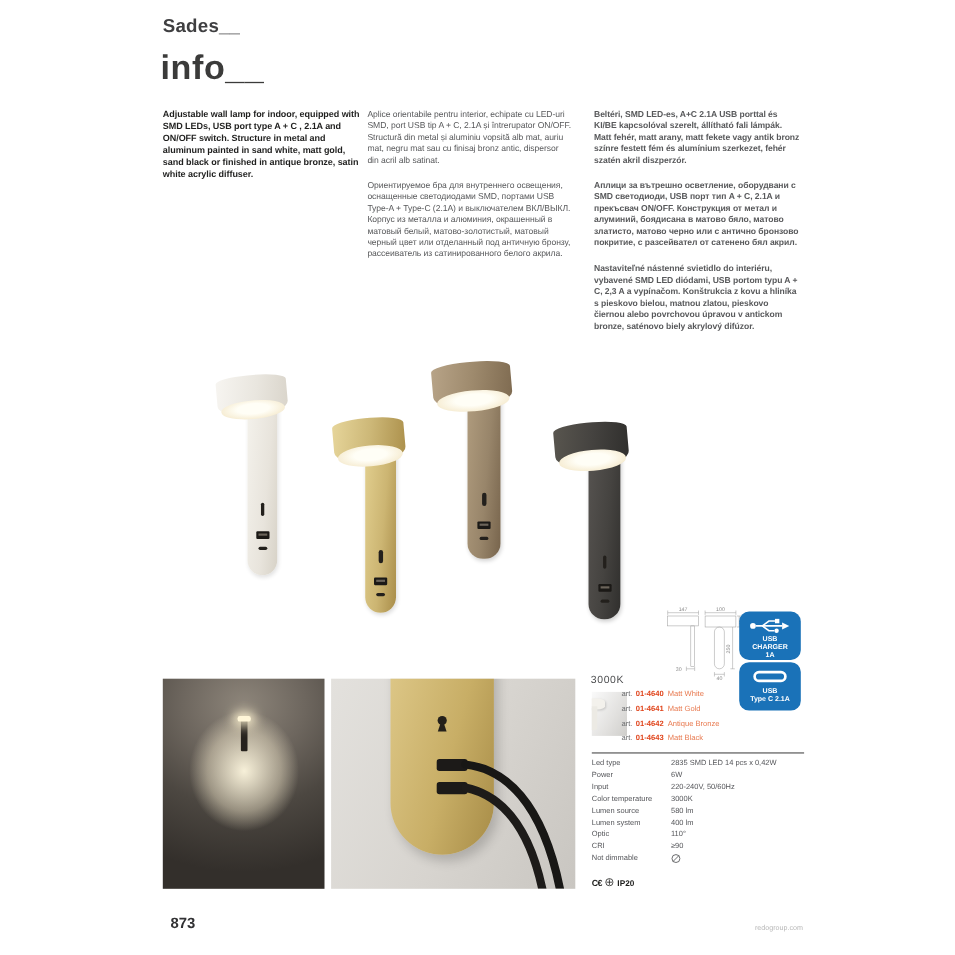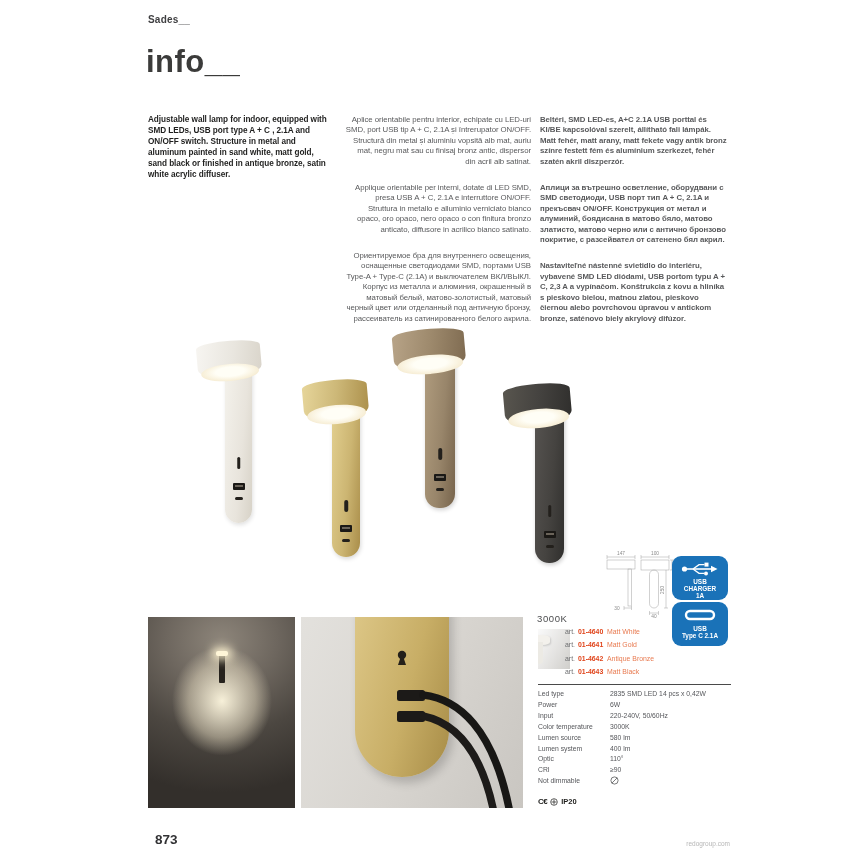--- a/index.html
+++ b/index.html
@@ -1,27 +1,27 @@
 <!DOCTYPE html>
 <html><head>
 <meta charset="utf-8">
 <style>
   html,body{margin:0;padding:0;background:#fff;}
   .page{position:relative;width:868px;height:868px;background:#ffffff;overflow:hidden;
         font-family:"Liberation Sans",sans-serif;color:#58595b;}
 
   
-  .brand{position:absolute;left:148px;top:14px;font-size:10px;font-weight:bold;color:#3f3f41;letter-spacing:.2px;}
+  .brand{position:absolute;left:148px;top:14px;font-size:17px;font-weight:bold;color:#3f3f41;letter-spacing:.2px;}
   .title{position:absolute;left:146px;top:44px;font-size:31px;font-weight:700;color:#3b3b3a;letter-spacing:.5px;}
 
   
   .col{position:absolute;top:99px;font-size:7.8px;line-height:10.4px;color:#58595b;letter-spacing:-.05px;}
-  .col p{margin:16px 0 13px 0;}
+  .col p{margin:0 0 13px 0;}
   .col1{left:148px;width:184px;font-weight:bold;color:#1f1f1e;font-size:8.2px;line-height:10.9px;}
-  .col2{left:345px;width:186px;text-align:right;}
+  .col2{left:334px;width:186px;}
   .col3{left:540px;width:188px;font-weight:bold;}
 
   
   .lamp{position:absolute;}
   .arm{position:absolute;z-index:1;border-radius:4px 4px 14px 14px;}
   .head{position:absolute;z-index:2;border-radius:46% 46% 50% 50% / 16% 16% 30% 30%;transform:rotate(-5deg);}
   .diffuser{position:absolute;left:4%;bottom:-7%;width:92%;height:46%;border-radius:50%;
             background:radial-gradient(ellipse at 50% 45%, #fffef6 35%, #f7eed6 70%, #ddd2b0 100%);}
   .switch-slot{position:absolute;left:50%;transform:translateX(-50%);width:3.5px;height:12px;border-radius:2px;background:#23201c;}
   .usb-a{position:absolute;left:50%;transform:translateX(-50%);width:12px;height:7px;border-radius:1px;background:#1715133;background:#1b1916;}
@@ -93,21 +93,20 @@
 <div class="page">
 
   <div class="brand">Sades__</div>
   <div class="title">info__</div>
 
   <div class="col col1">
     <p>Adjustable wall lamp for indoor, equipped with SMD LEDs, USB port type A + C , 2.1A and ON/OFF switch. Structure in metal and aluminum painted in sand white, matt gold, sand black or finished in antique bronze, satin white acrylic diffuser.</p>
   </div>
   <div class="col col2">
     <p>Aplice orientabile pentru interior, echipate cu LED-uri SMD, port USB tip A + C, 2.1A și întrerupator ON/OFF. Structură din metal și aluminiu vopsită alb mat, auriu mat, negru mat sau cu finisaj bronz antic, dispersor din acril alb satinat.</p>
-    <p>Applique orientabile per interni, dotate di LED SMD, presa USB A + C, 2.1A e interruttore ON/OFF. Struttura in metallo e alluminio verniciato bianco opaco, oro opaco, nero opaco o con finitura bronzo anticato, diffusore in acrilico bianco satinato.</p>
     <p>Ориентируемое бра для внутреннего освещения, оснащенные светодиодами SMD, портами USB Type-A + Type-C (2.1A) и выключателем ВКЛ/ВЫКЛ. Корпус из металла и алюминия, окрашенный в матовый белый, матово-золотистый, матовый черный цвет или отделанный под античную бронзу, рассеиватель из сатинированного белого акрила.</p>
   </div>
   <div class="col col3">
     <p>Beltéri, SMD LED-es, A+C 2.1A USB porttal és KI/BE kapcsolóval szerelt, állítható fali lámpák. Matt fehér, matt arany, matt fekete vagy antik bronz színre festett fém és alumínium szerkezet, fehér szatén akril diszperzór.</p>
     <p>Аплици за вътрешно осветление, оборудвани с SMD светодиоди, USB порт тип A + C, 2.1A и прекъсвач ON/OFF. Конструкция от метал и алуминий, боядисана в матово бяло, матово златисто, матово черно или с антично бронзово покритие, с разсейвател от сатенено бял акрил.</p>
     <p>Nastaviteľné nástenné svietidlo do interiéru, vybavené SMD LED diódami, USB portom typu A + C, 2,3 A a vypínačom. Konštrukcia z kovu a hliníka s pieskovo bielou, matnou zlatou, pieskovo čiernou alebo povrchovou úpravou v antickom bronze, saténovo biely akrylový difúzor.</p>
   </div>
 
   <div class="lamp lamp-white">
     <div class="arm" style="left:225px;top:360px;width:27px;height:163px;">

